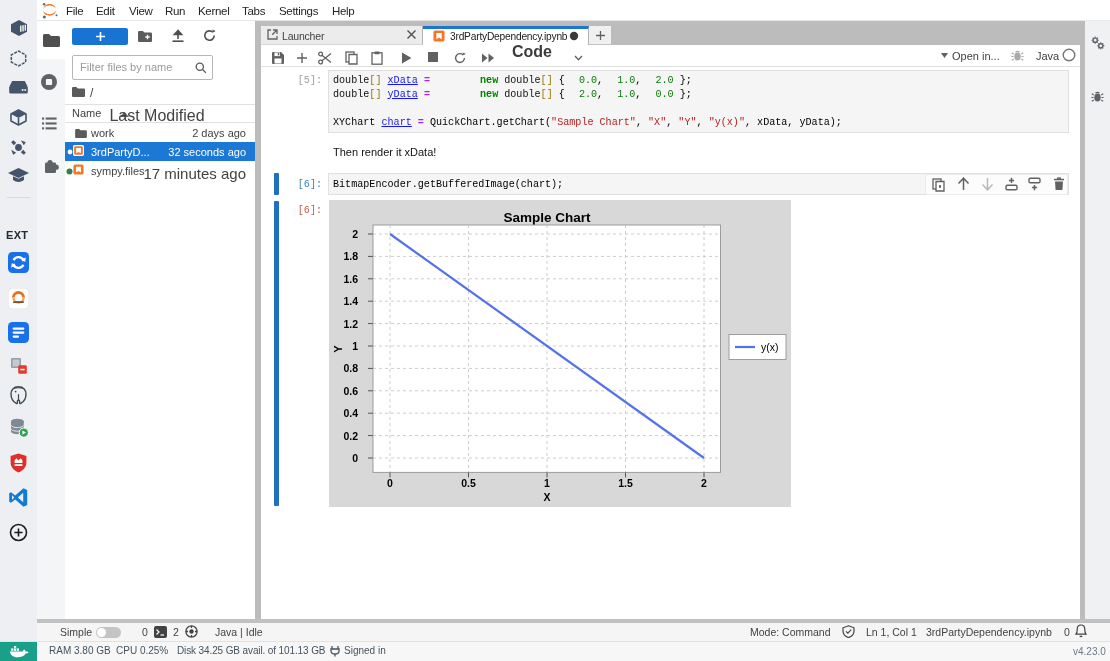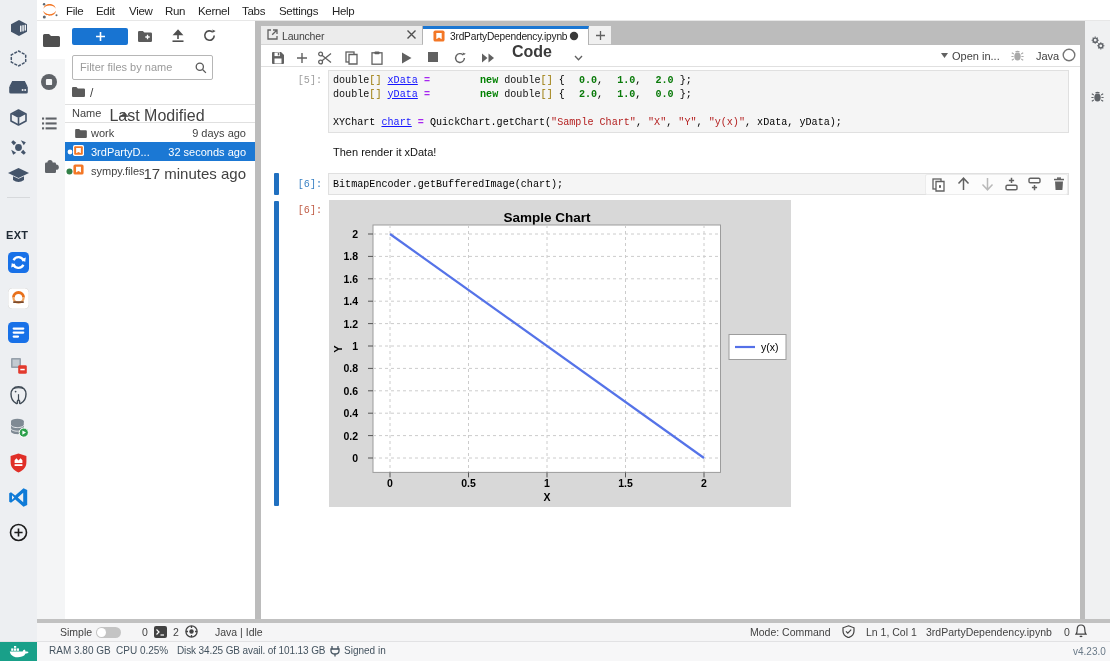--- a/index.html
+++ b/index.html
@@ -7,21 +7,21 @@
 body{font-family:"Liberation Sans",sans-serif;position:relative;background:#fff;font-size:12px;color:#333;}
 .abs{position:absolute;}
 .mono{font-family:"Liberation Mono",monospace;}
 svg{display:block;}
 .mitem{position:absolute;top:4.5px;font-size:11.5px;letter-spacing:-0.3px;color:#252525;}
 .ct{color:#111;}
 .cb{color:#997700;}
 .cd{color:#1515ff;text-decoration:underline;}
 .co{color:#a626f0;font-weight:700;}
 .ck{color:#008000;font-weight:700;margin-left:44px;}
-.cn{color:#0a7a0a;font-weight:700;padding-left:8px;}
+.cn{color:#0a7a0a;font-weight:400;padding-left:8px;}
 .cs{color:#b42020;}
 </style>
 </head>
 <body>
 
 <div class="abs" style="left:0;top:0;width:37px;height:661px;background:#edeff2;"></div>
 
 <svg class="abs" style="left:10px;top:20px;" width="18" height="16" viewBox="0 0 18 16">
 <path d="M9 0 L17 4.3 V11.7 L9 16 L1 11.7 V4.3 Z" fill="#44546a"></path>
 <rect x="10" y="5.6" width="1.5" height="6.2" fill="#edeff2"></rect>
@@ -207,21 +207,21 @@
     <path d="M4.5 0 L9 5 H0 Z" fill="#616161"></path>
   </svg>
 <div class="abs" style="left:150px;top:107px;width:1px;height:16px;background:#e0e0e0;"></div>
 <div class="abs" style="left:65px;top:107px;width:184px;font-size:16px;color:#424242;text-align:center;">Last Modified</div>
 <div class="abs" style="left:65px;top:122px;width:190px;height:1px;background:#e0e0e0;"></div>
 
 <svg class="abs" style="left:75px;top:129px;" width="12" height="9" viewBox="0 0 13 10">
 <path d="M0 1.1 Q0 0 1.1 0 H4.4 L5.9 1.5 H11.9 Q13 1.5 13 2.6 V8.9 Q13 10 11.9 10 H1.1 Q0 10 0 8.9 Z" fill="#5b5b5b"></path>
 </svg>
 <div class="abs" style="left:91px;top:127px;font-size:11px;color:#424242;">work</div>
-<div class="abs" style="left:65px;top:127px;width:181px;font-size:11px;color:#424242;text-align:right;">9 days ago</div>
+<div class="abs" style="left:65px;top:127px;width:181px;font-size:11px;color:#424242;text-align:right;">2 days ago</div>
 
 <div class="abs" style="left:65px;top:142px;width:190px;height:19px;background:#1b78d4;"></div>
 <circle class="abs"></circle>
 <svg class="abs" style="left:67px;top:149px;" width="6" height="6" viewBox="0 0 6 6">
     <circle cx="3" cy="3" r="2.4" fill="#fff"></circle>
   </svg>
 <svg class="abs" style="left:73px;top:145px;" width="11" height="11" viewBox="0 0 13 13">
 <rect x="0" y="0" width="13" height="13" rx="2" fill="#fff"></rect>
 <rect x="1.4" y="1.4" width="10.2" height="10.2" rx="1.2" fill="#f37726"></rect>
 <path d="M3.7 3.4 H9.3 V9.8 L6.5 8.2 L3.7 9.8 Z" fill="#fff"></path>

